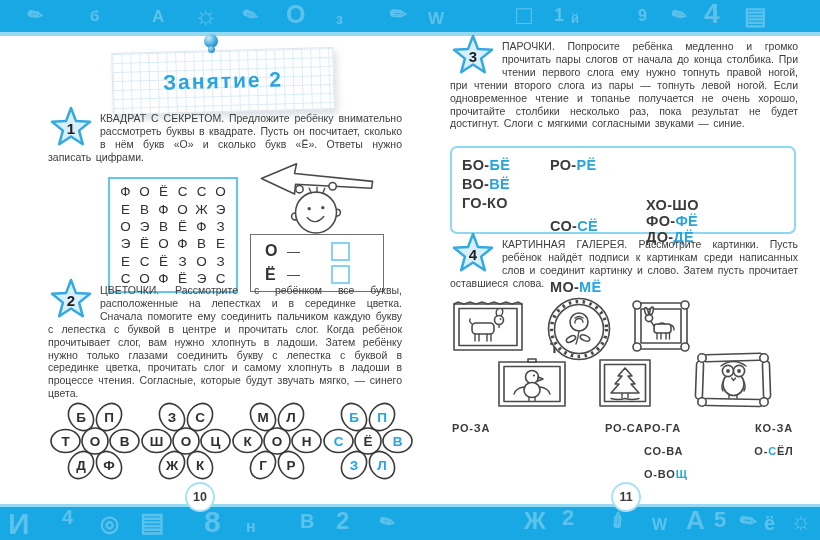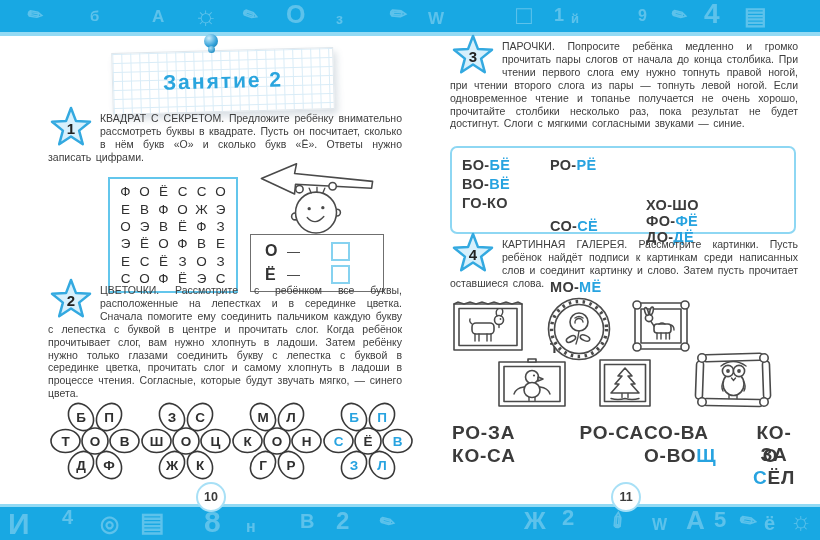--- a/index.html
+++ b/index.html
@@ -62,21 +62,21 @@
   .pairs-box { position:absolute; left:450px; top:146px; width:346px; height:88px; border:2px solid #8ed7f3;
     border-radius:7px; background:#fff; display:flex; padding:9px 0 0 10px; }
   .pairs-col { display:flex; flex-direction:column; }
   .pairs-col > div { height:19px; font-size:14.5px; font-weight:bold; color:#3b3b3b; letter-spacing:.3px; }
 
   
   .pic { position:absolute; overflow:visible; }
 
   
   .words { position:absolute; left:450px; top:422px; display:flex; padding-left:2px; }
-  .words-col > div { height:23px; font-size:19px; font-weight:bold; color:#3b3b3b; letter-spacing:.8px; }
+  .words-col > div { height:23px; font-size:11px; font-weight:bold; color:#3b3b3b; letter-spacing:.8px; }
 
   .blue { color:#27a3e0; }
 
   
   .page-circle { position:absolute; top:482px; width:30px; height:30px; border-radius:50%; background:#fff;
     border:2.5px solid #a8e0f6; z-index:5; display:flex; align-items:center; justify-content:center;
     font-size:12.5px; font-weight:bold; color:#3b3b3b; }
 </style>
 </head>
 <body>
@@ -276,21 +276,21 @@
         <text x="29" y="22" class="fletter blue">Б</text>
         <text x="57" y="22" class="fletter blue">П</text>
         <text x="13.5" y="46" class="fletter blue">С</text>
         <text x="72.5" y="46" class="fletter blue">В</text>
         <text x="29" y="70" class="fletter blue">З</text>
         <text x="57" y="70" class="fletter blue">Л</text>
         <text x="43" y="46" class="fletter">Ё</text>
       </svg>
   </div>
 
-  <div class="page-circle" style="left:196px;">
+  <div class="page-circle" style="left:185px;">
     <span>10</span>
   </div>
 
   <div class="exercise" style="left:450px; top:40px; width:348px;">
     <p class="instr">
       <span class="star-wrap">
         <svg class="star-svg" viewBox="0 0 46 44">
           <polygon class="star-shape" points="23,1 28,14.1 42,14.8 31.1,23.6 34.8,37.2 23,29.5 11.2,37.2 14.9,23.6 4,14.8 18,14.1"></polygon>
           <text class="star-num" x="23" y="27">3</text>
         </svg>
@@ -399,26 +399,26 @@
     <circle class="sketch" cx="35" cy="20" r="5.6"></circle>
       <circle class="sketch" cx="46" cy="20" r="5.6"></circle>
     <circle class="sketch-dot" cx="35" cy="20" r="1.9"></circle>
       <circle class="sketch-dot" cx="46" cy="20" r="1.9"></circle>
     <path class="sketch-line" d="M38.5,27 l2,2.5 2,-2.5 M30.5,30 q-3,5 -0.5,10 M50.5,30 q3,5 0.5,10 M36,44.5 v3 M44,44.5 v3"></path>
   </svg>
 
   <div class="words">
     <div class="words-col" style="width:93px;">
         <div><span>РО-ЗА</span></div>
-        <div><span>КО-СА</span></div>
       </div>
     <div class="words-col" style="width:99px;text-align:right;">
         <div><span>РО-СА</span></div>
       </div>
     <div class="words-col" style="width:104px;">
+        <div><span>РО-ГА</span></div>
         <div><span>СО-ВА</span></div>
         <div><span>О-ВО</span><span class="blue">Щ</span></div>
       </div>
     <div class="words-col" style="width:52px;text-align:center;">
         <div><span>КО-ЗА</span></div>
         <div><span>О-</span><span class="blue">С</span><span>ЁЛ</span></div>
       </div>
   </div>
 
   <div class="page-circle" style="left:611px;">

